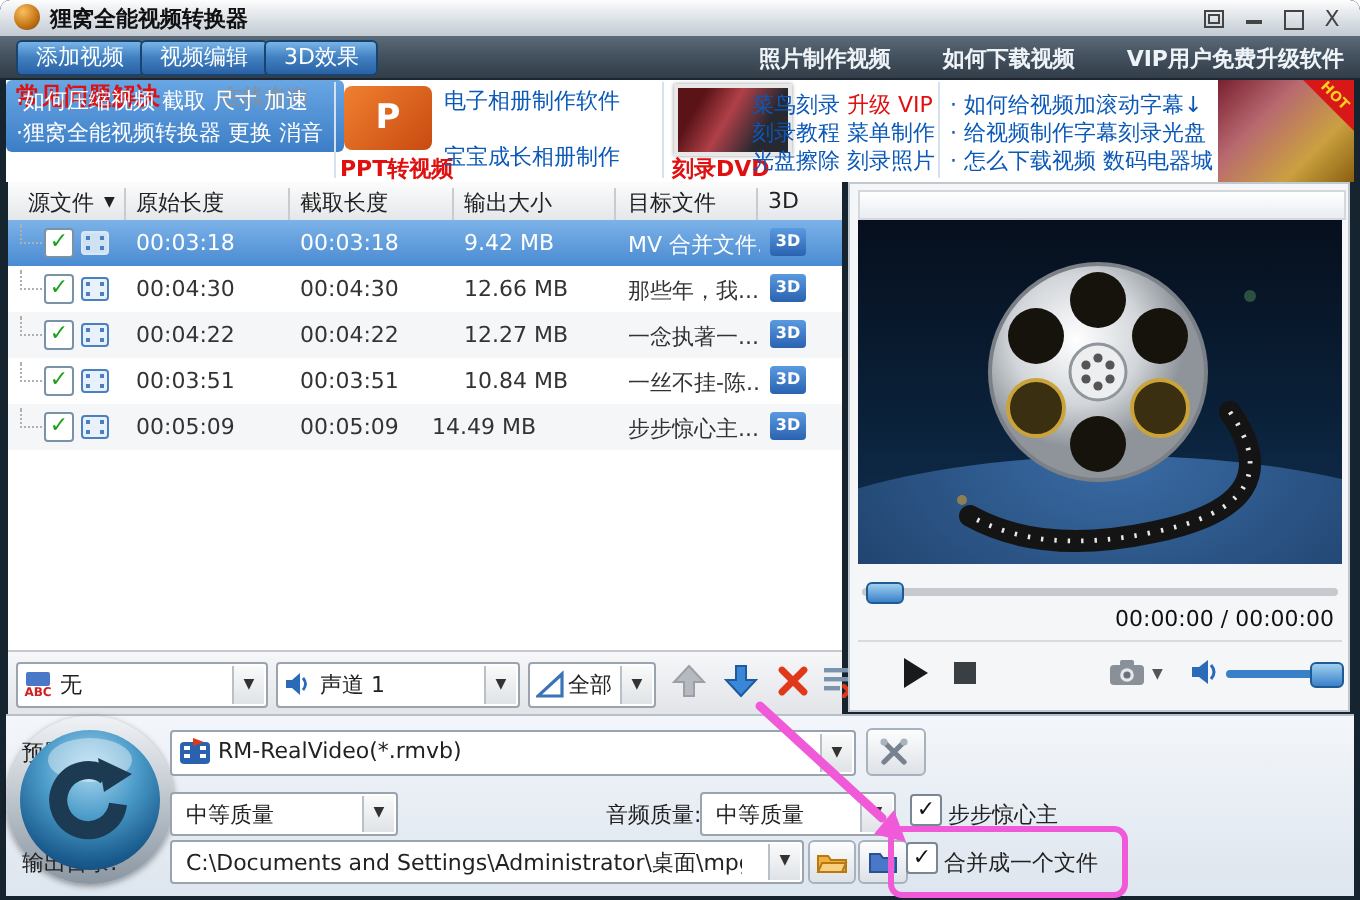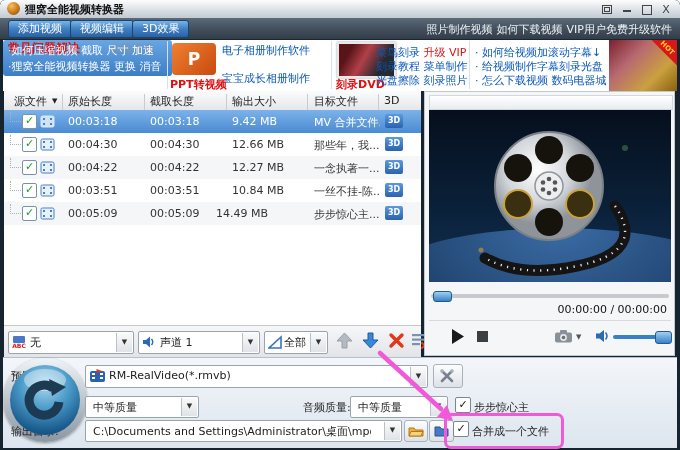--- a/index.html
+++ b/index.html
@@ -10,21 +10,21 @@
   #titlebar{left:0;top:0;width:680px;height:18px;background:linear-gradient(#fdfdfd,#d8dee4 60%,#c2cad2);border-radius:5px 5px 0 0;border-bottom:1px solid #98a0a8;}
   #appicon{left:7px;top:2px;width:13px;height:13px;border-radius:50%;background:radial-gradient(circle at 35% 30%,#f8c060,#c87818 55%,#7a4408);}
   #apptitle{left:25px;top:2px;font-weight:bold;font-size:11px;color:#111;}
   .winbtn{top:3px;width:14px;height:12px;color:#444;text-align:center;line-height:11px;font-size:10px;cursor:pointer;}
   .wb-sq{display:inline-block;width:8px;height:7px;border:1px solid #444;margin-top:2px;}
   .wb-sq-in{display:block;width:4px;height:3px;border:1px solid #444;margin:1px auto 0;}
   .wb-min{display:inline-block;width:8px;height:2px;background:#444;margin-top:7px;}
   
   #toolbar{left:0;top:18px;width:680px;height:21px;background:linear-gradient(#5d6b79,#45525f 45%,#323d49);border-bottom:1px solid #1c2630;}
   .tbtn{top:20px;height:16px;line-height:16px;padding:0 9px;color:#fff;background:linear-gradient(#79b4e8,#3f7fc0 50%,#2a62a4);border:1px solid #17456f;border-radius:3px;text-align:center;cursor:pointer;}
-  #toplinks{top:22px;right:8px;color:#eef3f8;display:flex;gap:4px;}
+  #toplinks{top:22px;right:8px;color:#eef3f8;display:flex;gap:26px;font-weight:bold;}
   #toplinks span{cursor:pointer;}
   
   #banner{left:3px;top:40px;width:674px;height:51px;background:#ffffff;}
   .bdiv{top:1px;width:1px;height:48px;background:#d4e2f0;}
   #faq-title{left:5px;top:0px;color:#e01010;font-weight:bold;font-size:12px;}
   #faq-consult{left:107px;top:1px;color:#8a9098;}
   #faq-box{left:1px;top:14px;width:169px;height:36px;background:linear-gradient(#68a6e4,#3c7ec6);border-radius:3px;color:#fff;}
   #faq-box div{position:absolute;left:5px;white-space:nowrap;}
   #ppt-icon{left:169px;top:3px;width:44px;height:32px;background:linear-gradient(135deg,#f08030,#c84a10);border-radius:4px;color:#fff;font-weight:bold;font-size:17px;text-align:center;line-height:32px;}
   #ppt-caption{left:167px;top:37px;color:#e01010;font-weight:bold;}

